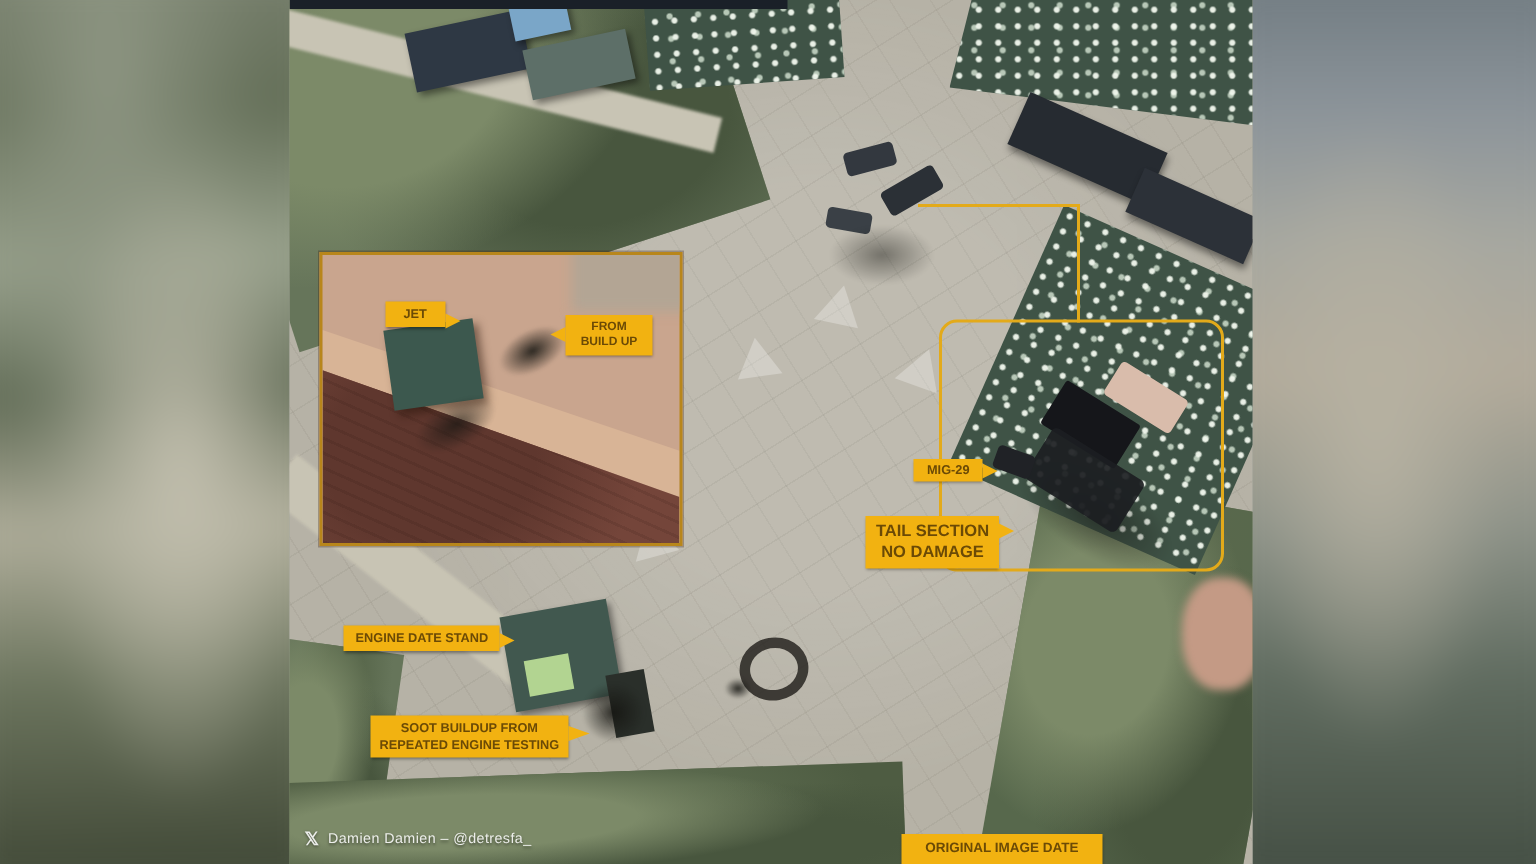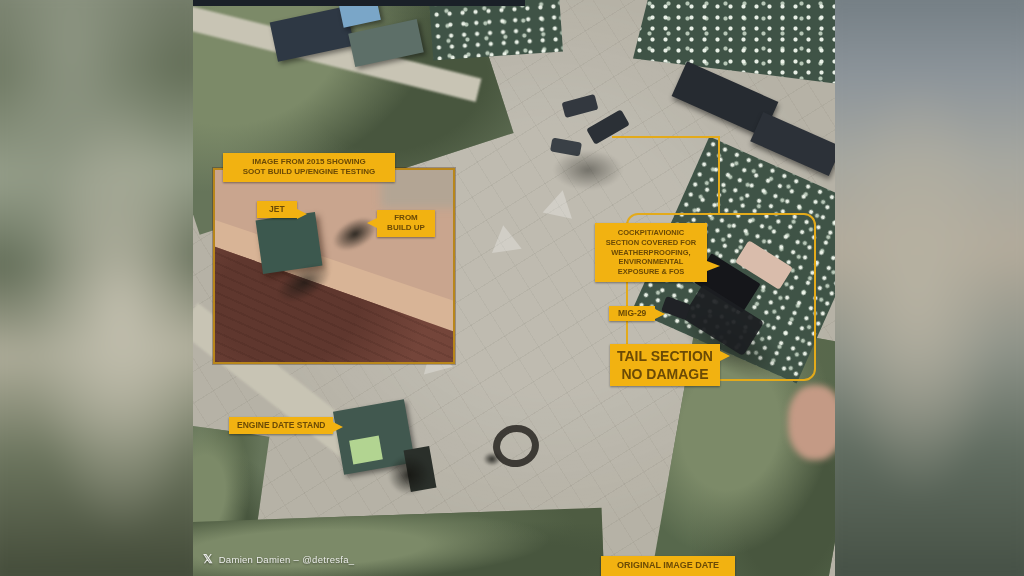--- a/index.html
+++ b/index.html
@@ -51,21 +51,21 @@
   .callout-box{border:2px solid #E3AA1A;border-radius:12px;z-index:6;}
 
   
   #lbl-2015{left:30px;top:153px;width:172px;font-size:8px;padding:4px 4px;}
   #lbl-jet{left:64px;top:201px;font-size:8.5px;padding:3px 12px;text-align:right;}
   #lbl-jet::after{top:78%;}
   #lbl-sbu{left:184px;top:210px;width:58px;font-size:8px;padding:3px 3px;}
   #lbl-cockpit{left:402px;top:223px;width:112px;font-size:7.5px;padding:5px 3px;}
   #lbl-cockpit::after{top:74%;border-left-width:13px;}
   #lbl-mig29{left:416px;top:306px;font-size:8.5px;padding:2px 9px;}
-  #lbl-tail{left:417px;top:344px;font-size:14px;padding:3px 7px;}
+  #lbl-tail{left:384px;top:344px;font-size:11px;padding:3px 7px;}
   #lbl-tail::after{top:28%;}
   #lbl-ets{left:36px;top:417px;font-size:8.5px;padding:3px 8px;}
   #lbl-ets::after{top:58%;}
   #lbl-soot2{left:54px;top:477px;font-size:8.5px;padding:3px 6px;}
   #lbl-soot2::after{top:42%;border-left-width:14px;}
   #lbl-oid{left:408px;top:556px;width:134px;font-size:9px;padding:4px 4px 12px;}
 
   
   .inset{left:20px;top:168px;width:242px;height:196px;border:2px solid #b8861b;
          background:#c9a58e;overflow:hidden;z-index:5;box-shadow:0 0 0 1px rgba(60,30,10,.3);}
@@ -151,34 +151,29 @@
       <div class="inset-gray"></div>
       <div class="inset-bldg"></div>
       <div class="smudge inset-soot1"></div>
       <div class="smudge inset-soot2"></div>
     </div>
 
     <div class="callout-line" style="left:419px;top:136px;width:108px;height:2px;"></div>
     <div class="callout-line" style="left:525px;top:136px;width:2px;height:79px;"></div>
     <div class="callout-box" style="left:433px;top:213px;width:190px;height:168px;"></div>
 
-    <div class="lbl" id="lbl-2015">IMAGE FROM 2015 SHOWING
-SOOT BUILD UP/ENGINE TESTING</div>
     <div class="lbl ptr-r" id="lbl-jet">JET</div>
     <div class="lbl ptr-l" id="lbl-sbu">FROM
 BUILD UP</div>
-    <div class="lbl ptr-r" id="lbl-cockpit">COCKPIT/AVIONIC
-SECTION COVERED FOR
-WEATHERPROOFING,
-ENVIRONMENTAL
-EXPOSURE &amp; FOS</div>
     <div class="lbl ptr-r" id="lbl-mig29">MIG-29</div>
     <div class="lbl ptr-r" id="lbl-tail">TAIL SECTION
 NO DAMAGE</div>
     <div class="lbl ptr-r" id="lbl-ets">ENGINE DATE STAND</div>
+    <div class="lbl ptr-r" id="lbl-soot2">SOOT BUILDUP FROM
+REPEATED ENGINE TESTING</div>
     <div class="lbl" id="lbl-oid">ORIGINAL IMAGE DATE</div>
 
     <div class="watermark">
       <span class="x-logo">𝕏</span>
       <span class="credit">Damien Damien – @detresfa_</span>
     </div>
   </div>
 </div>
 
 </body></html>

